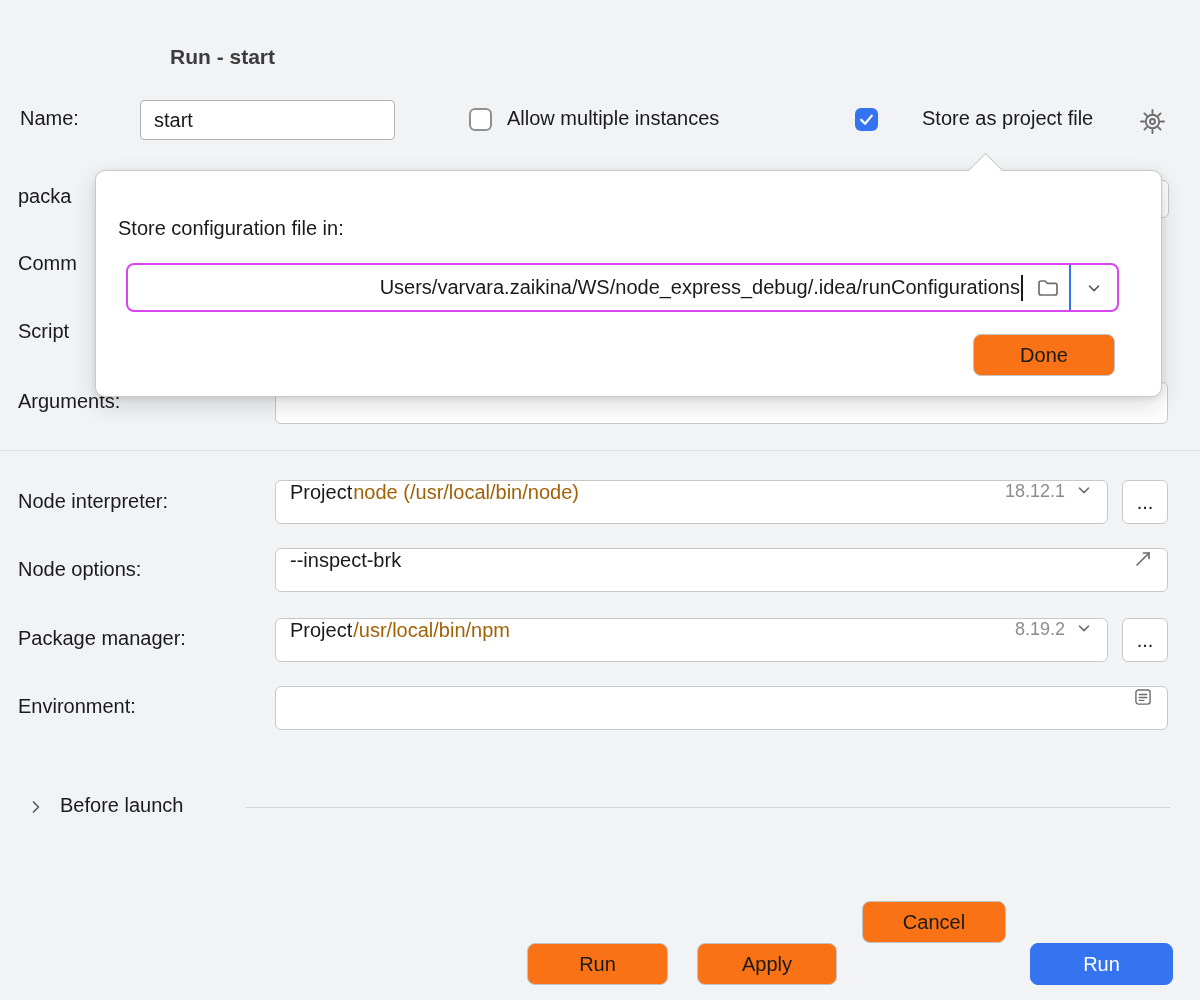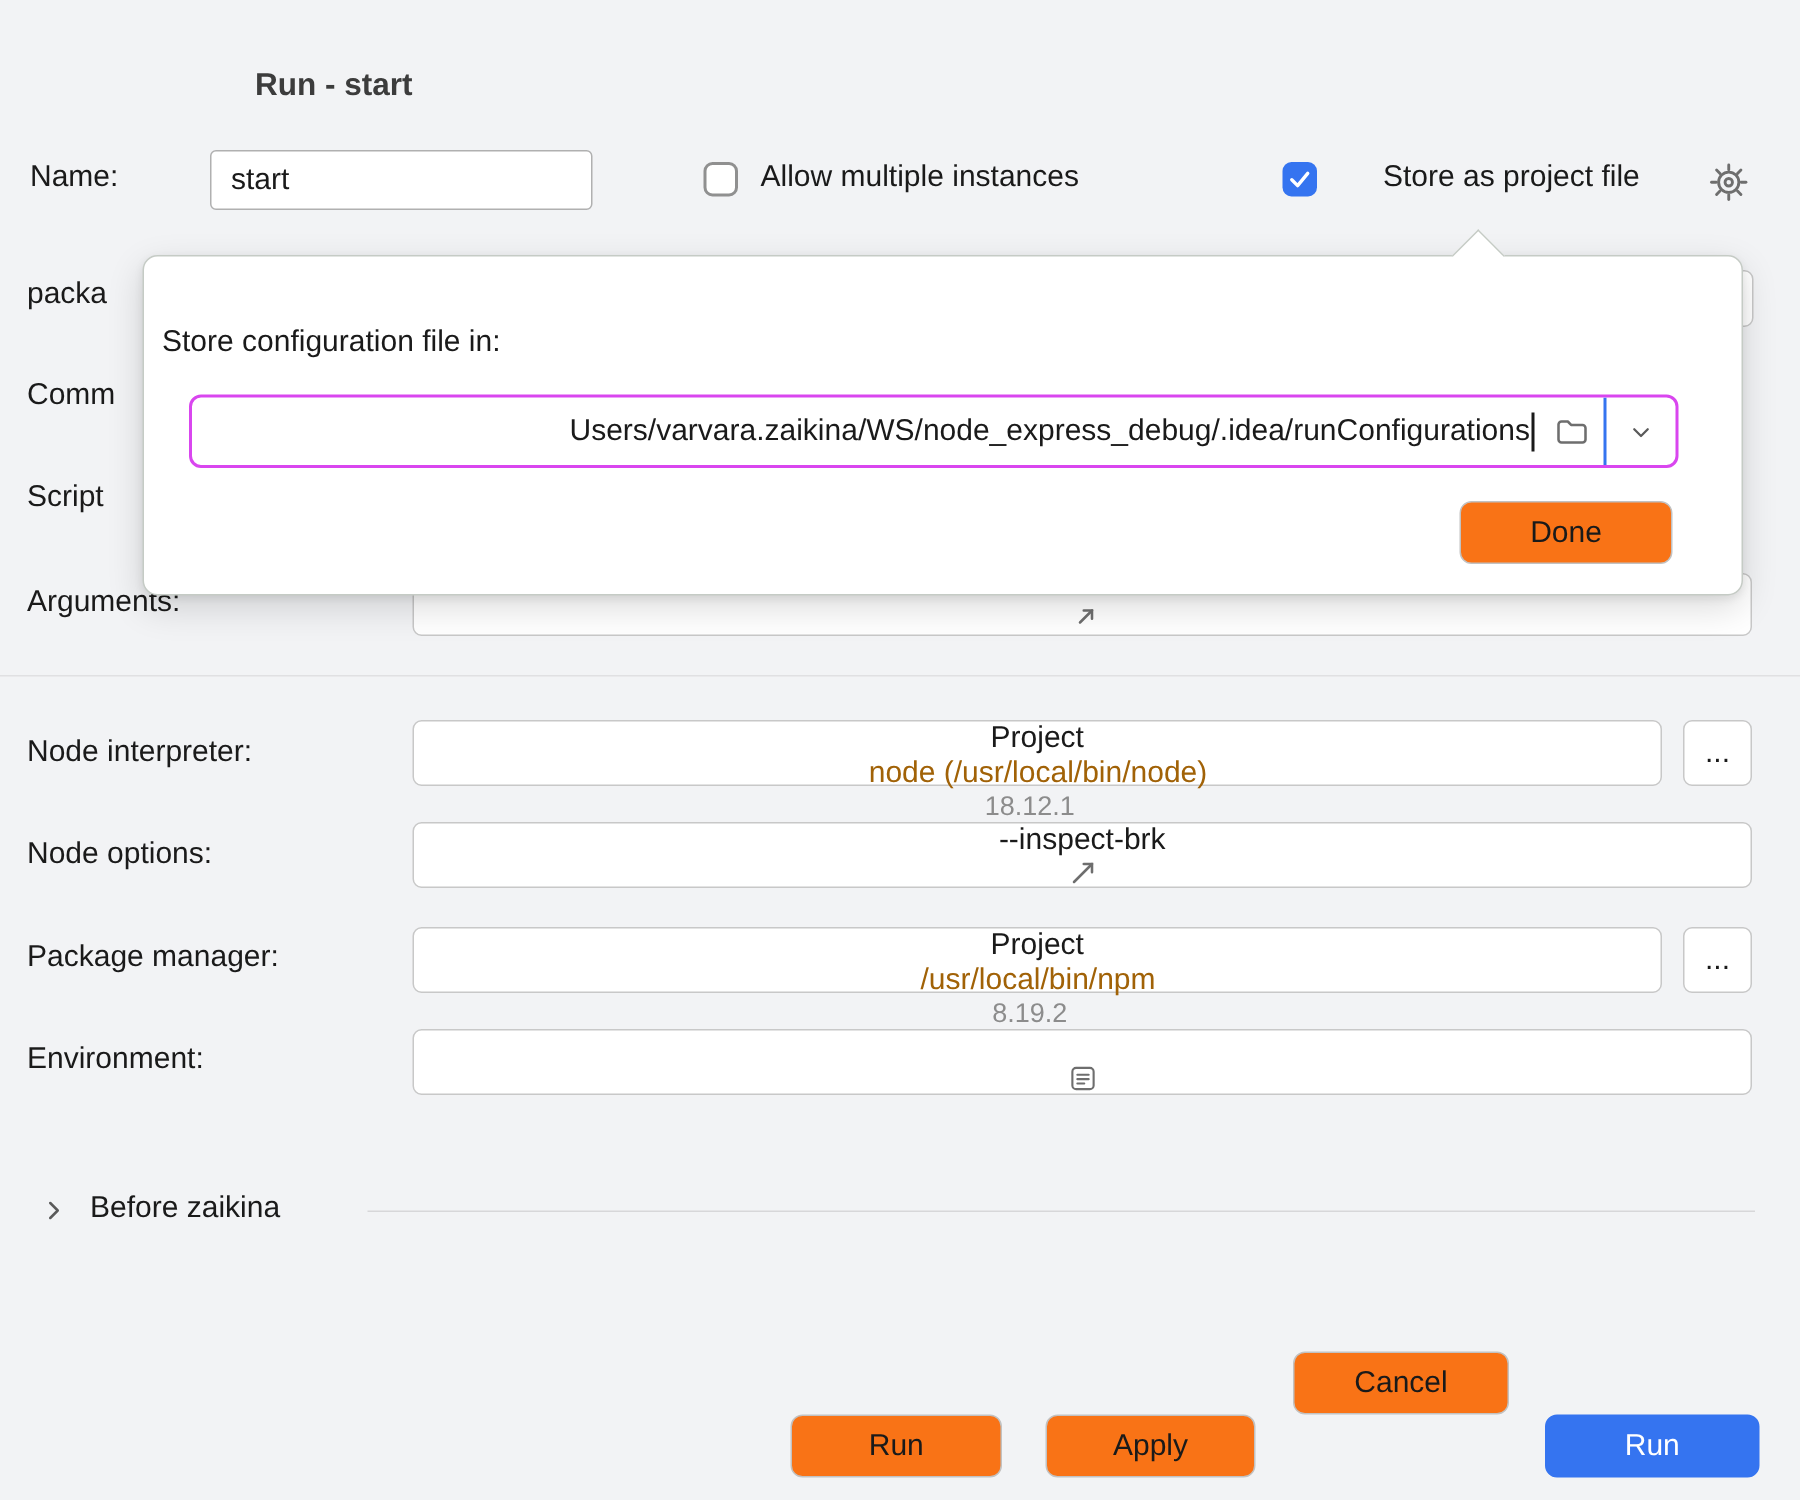--- a/index.html
+++ b/index.html
@@ -11,21 +11,21 @@
   }
   .lbl{position:absolute;font-size:20px;white-space:nowrap;}
   .title{position:absolute;left:170px;top:13px;font-size:21px;font-weight:bold;color:#3c3c3c;margin-top:32px;}
 
   .textfield{
     position:absolute;background:#fff;border:1px solid #b0b0b0;border-radius:4px;
     display:flex;align-items:center;padding:0 13px;font-size:20px;box-sizing:border-box;
   }
   .field{
     position:absolute;background:#fff;border:1px solid #c8c8c8;border-radius:6px;
-    display:flex;align-items:center;padding:0 14px;font-size:20px;box-sizing:border-box;flex-direction:column;
+    display:flex;align-items:flex-start;padding:0 14px;font-size:20px;box-sizing:border-box;
   }
   .detail{color:#a16207;margin-left:1px;white-space:nowrap;}
   .spacer{flex:1;}
   .version{color:#8c8c8c;font-size:18px;margin-right:10px;}
   .browse{
     position:absolute;background:#fff;border:1px solid #c8c8c8;border-radius:6px;
     display:flex;align-items:center;justify-content:center;font-size:20px;box-sizing:border-box;
   }
   .checkbox{
     position:absolute;width:23px;height:23px;box-sizing:border-box;border-radius:6px;
@@ -37,21 +37,21 @@
   
   .popup{
     position:absolute;left:95px;top:170px;width:1065px;height:225px;z-index:20;
     background:#fff;border:1px solid #c5cbc5;border-radius:10px;
     box-shadow:0 8px 24px rgba(0,0,0,.14), 0 2px 6px rgba(0,0,0,.08);
   }
   .popup-arrow{
     position:absolute;top:-13px;left:877px;width:24px;height:24px;background:#fff;
     border-left:1px solid #c5cbc5;border-top:1px solid #c5cbc5;transform:rotate(45deg);
   }
-  .popup-title{position:absolute;left:12px;top:46px;font-size:20px;}
+  .popup-title{position:absolute;left:22px;top:46px;font-size:20px;}
   .popup-combo{
     position:absolute;left:30px;top:92px;width:993px;height:49px;box-sizing:border-box;
     border:2px solid #d946ef;border-radius:8px;background:#fff;
     display:flex;align-items:stretch;overflow:hidden;
   }
   .path-area{
     flex:1;display:flex;justify-content:flex-end;align-items:center;overflow:hidden;
     padding:0 4px 0 8px;font-size:20px;white-space:nowrap;
   }
   .caret{width:2px;height:26px;background:#1a1a1a;margin-left:1px;flex:0 0 auto;}
@@ -188,21 +188,21 @@
           </g>
         </svg>
     </span>
   </div>
 
   <span class="icon-cell" style="position:absolute;left:26px;top:797px;">
     <svg width="20" height="20" viewBox="0 0 24 24">
         <polyline points="9 6 15 12 9 18" fill="none" stroke="#5a5a5a" stroke-width="2" stroke-linecap="round" stroke-linejoin="round"></polyline>
       </svg>
   </span>
-  <div class="lbl" style="left:60px;top:794px;">Before zaikina</div>
+  <div class="lbl" style="left:60px;top:794px;">Before launch</div>
   <div class="divider" style="left:245px;top:807px;width:925px;background:#d7d7d9;"></div>
 
   <div class="popup">
     <div class="popup-arrow"></div>
     <div class="popup-title">Store configuration file in:</div>
     <div class="popup-combo">
       <div class="path-area">
         <span style="white-space:nowrap;">Users/varvara.zaikina/WS/node_express_debug/.idea/runConfigurations</span>
         <span class="caret"></span>
       </div>

